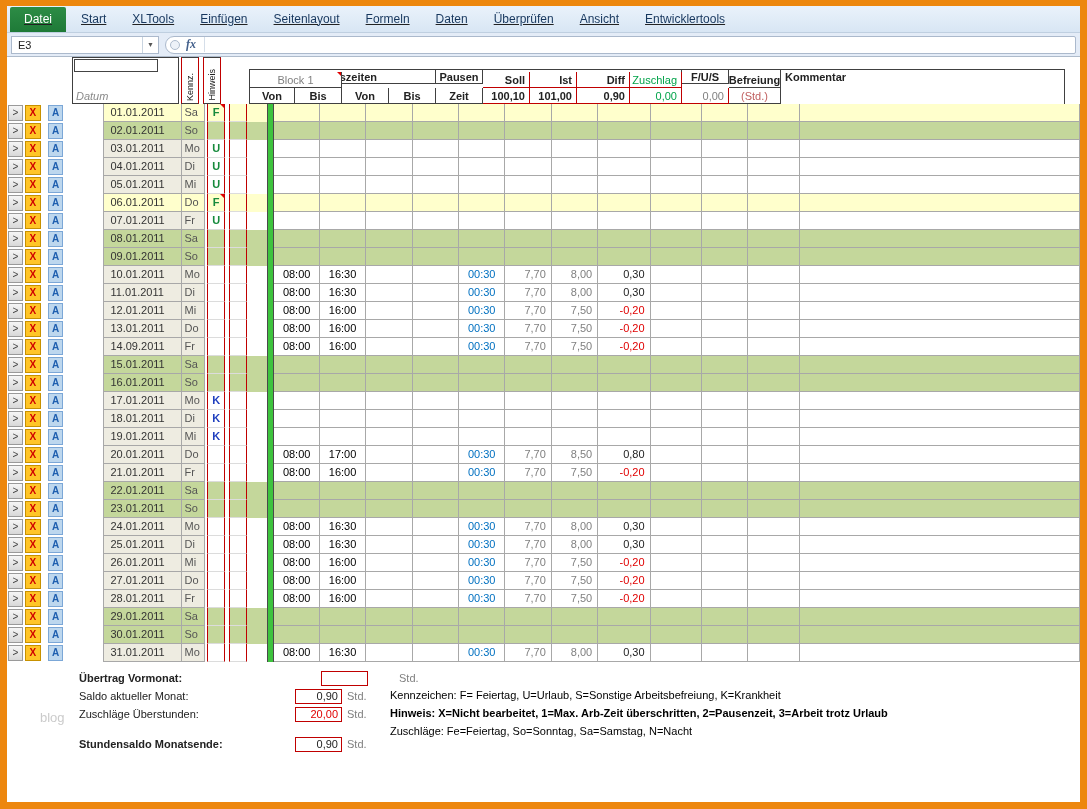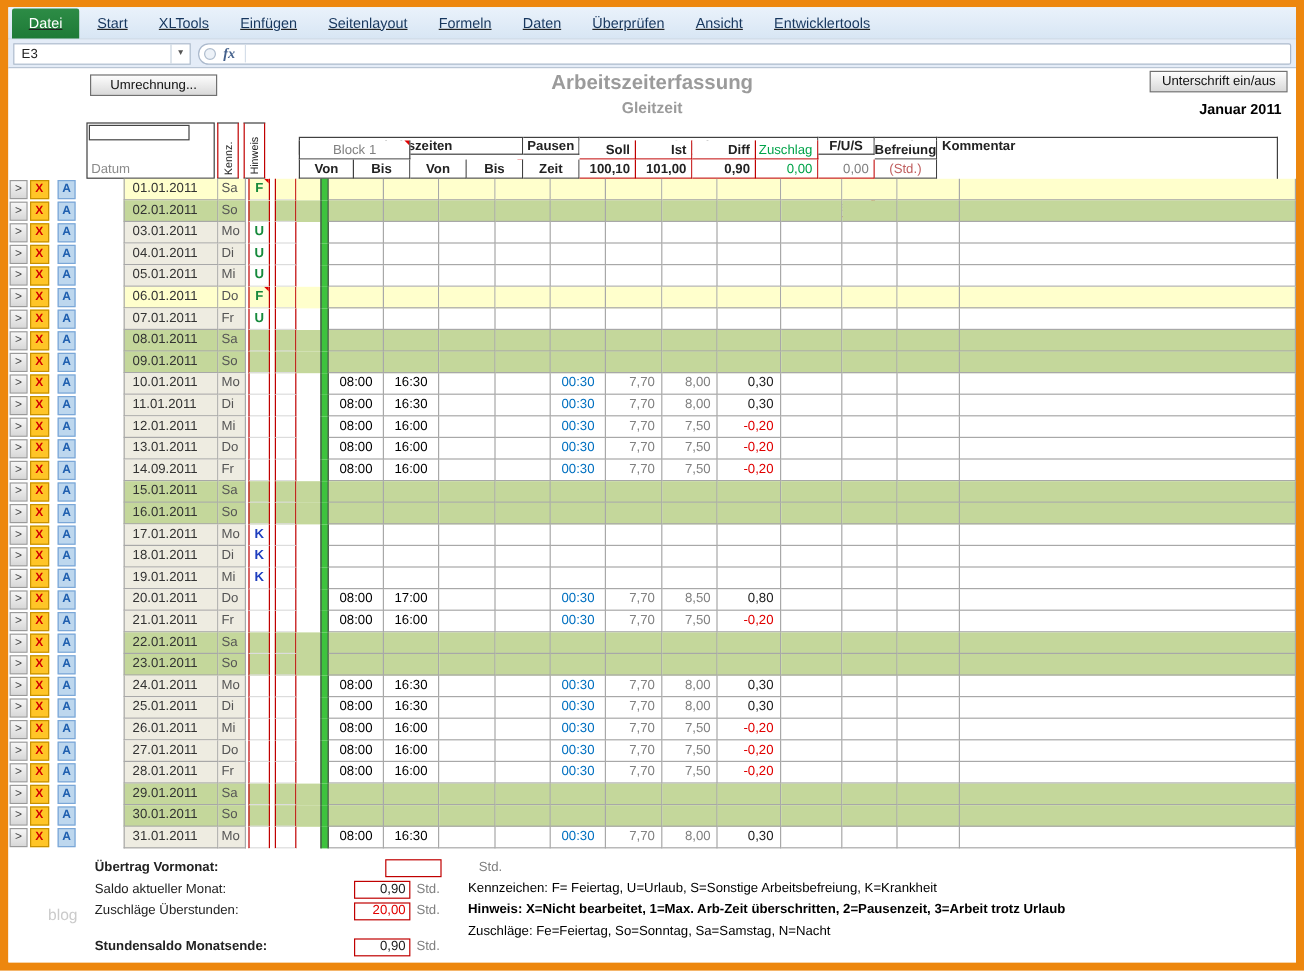--- a/index.html
+++ b/index.html
@@ -63,21 +63,21 @@
   .hc.redb { border-right-color:var(--red-line); border-bottom-color:var(--red-line); }
   .hc.b { font-weight:bold; }
   .hc.gy { color:var(--muted-gray); }
   .hc.ra { justify-content:flex-end; padding-right:4px;text-align:center; }
   .hc.green { color:var(--zuschlag-green); }
   .hc.redtx { color:#C06060; }
   .mk { position:relative; }
   .mk::after { content:""; position:absolute; top:0; right:0;
                border-top:4px solid var(--negative-red); border-left:4px solid transparent; }
   .datumcell { position:absolute; left:64px; top:0; width:107px; height:47px; background:#fff;
-               border:1px solid var(--header-line); }
+               border:1px solid var(--header-line);font-style:italic; }
   .datum-input { position:absolute; top:1px; left:1px; width:84px; height:13px; background:#fff; border:1px solid #444; }
   .datum-label { position:absolute; bottom:1px; left:3px; color:#8A8A8A; }
   .rot { position:absolute; top:0; width:18px; height:47px; background:#fff;
          border:1px solid var(--header-line); border-left:1px solid var(--red-line); border-right:1px solid var(--red-line);
          display:flex; align-items:flex-end; justify-content:center; }
   .rot span { writing-mode:vertical-rl; transform:rotate(180deg); font-size:9px; color:#222; padding:2px 0; }
   .kommh { align-items:flex-start; justify-content:flex-start; padding:1px 4px; font-weight:bold; }
 
   
   .tbody { position:relative; }
@@ -155,27 +155,20 @@
       </div>
       <div class="fpill">
         <span class="fcircle"></span>
         <span class="fx">fx</span>
         <div class="finput"></div>
       </div>
     </div>
 
     <div class="sheet">
 
-      <div class="topbar">
-        <button class="btn-gray btn-umrechnung">Umrechnung...</button>
-        <div class="sheet-title">Arbeitszeiterfassung</div>
-        <button class="btn-gray btn-unterschrift">Unterschrift ein/aus</button>
-        <div class="sheet-subtitle">Gleitzeit</div>
-        <div class="sheet-month">Januar 2011</div>
-      </div>
 
       <div class="ttable">
         <div class="thead">
 
           <div class="datumcell">
             <div class="datum-input"></div>
             <div class="datum-label">Datum</div>
           </div>
 
           <div class="rot" style="left:173px">

